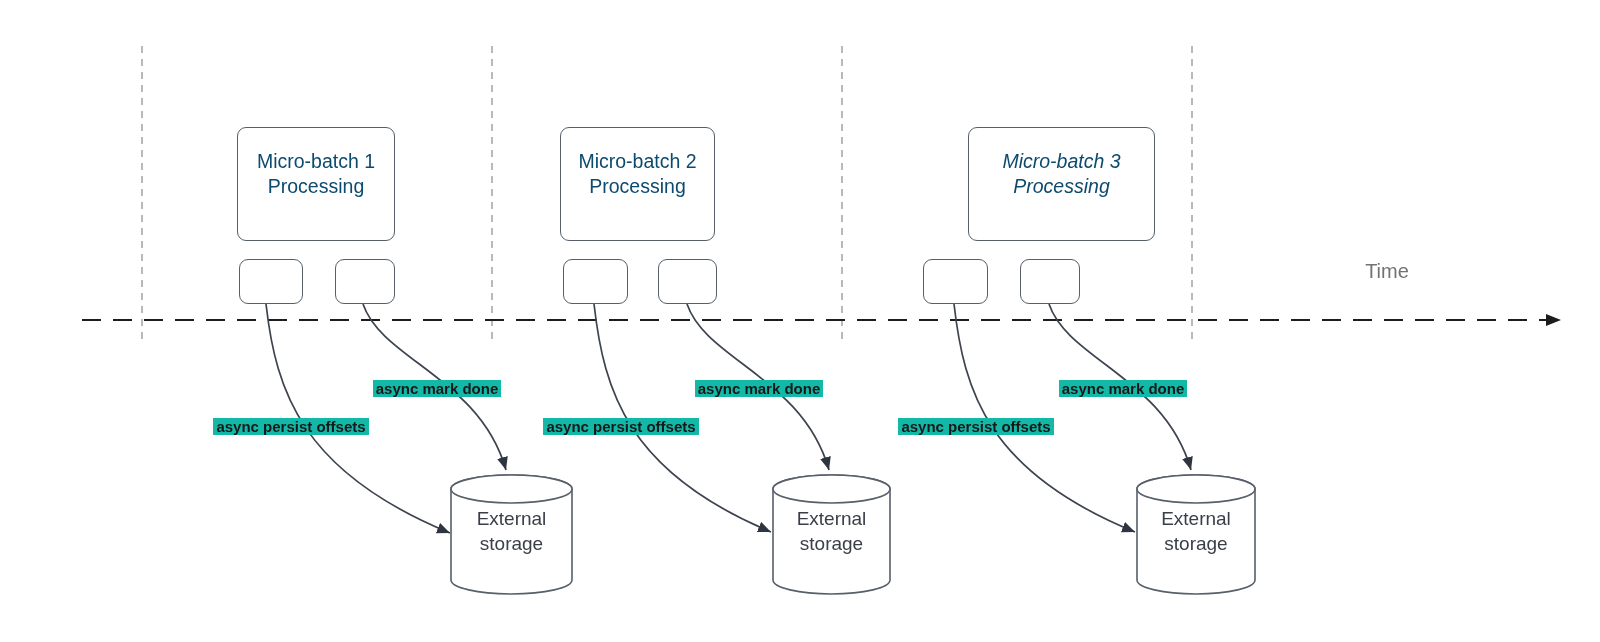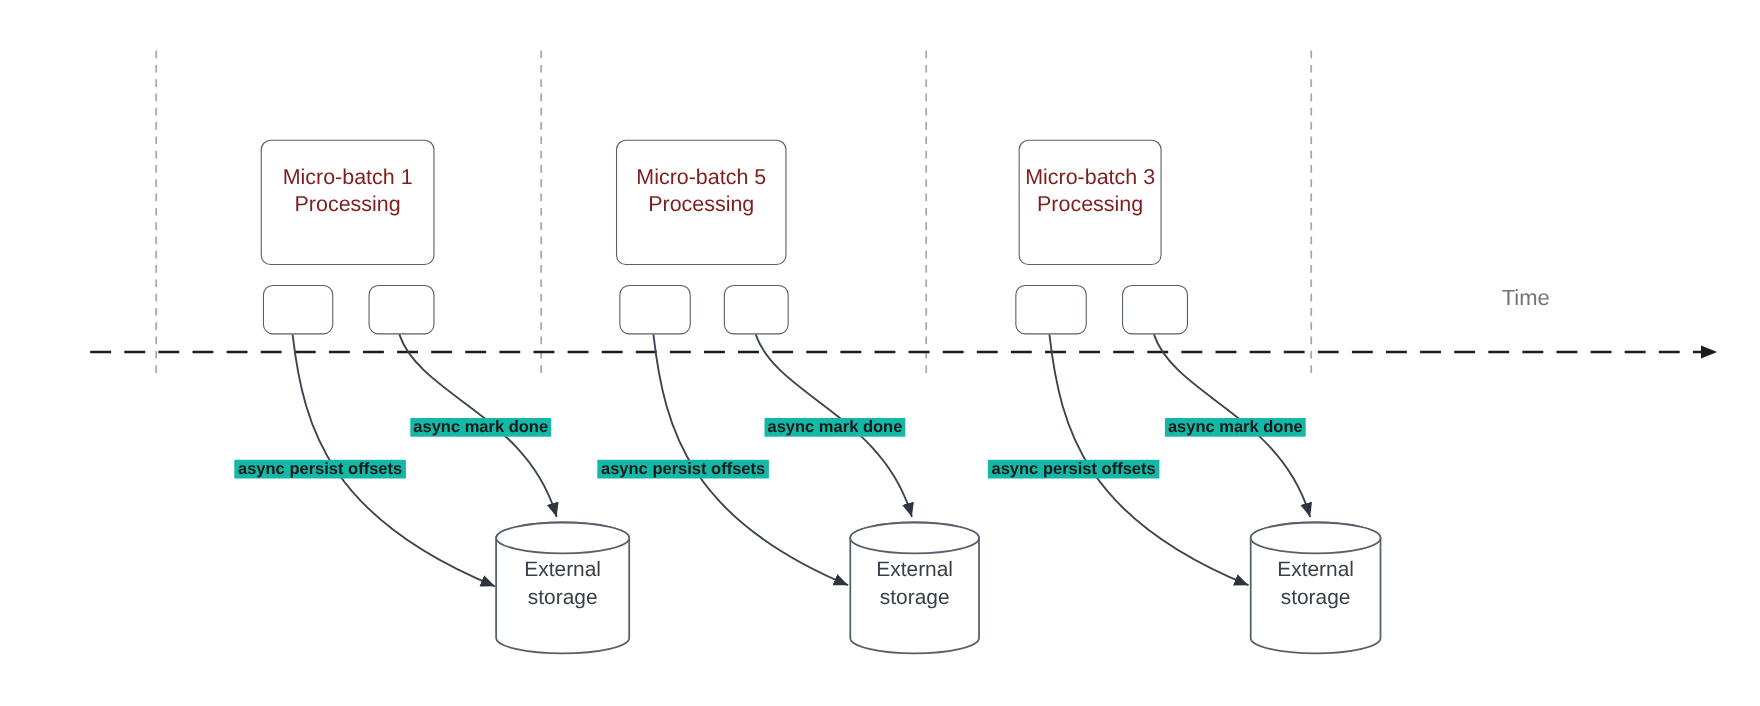--- a/index.html
+++ b/index.html
@@ -7,21 +7,21 @@
     position:relative; width:1600px; height:642px; background:#ffffff;
     font-family:"Liberation Sans", sans-serif; overflow:hidden;
   }
   .overlay { position:absolute; left:0; top:0; width:1600px; height:642px; }
   .shape-box {
     position:absolute; background:#ffffff; border:1.5px solid #575f6b;
     border-radius:9px; box-sizing:border-box;
   }
   .main-box {
     display:flex; flex-direction:column; align-items:center; justify-content:center;
-    padding-bottom:20px; color:#7f1d1d; font-size:19.5px; line-height:25px; text-align:center;
+    padding-bottom:20px; color:#0c4a6e; font-size:19.5px; line-height:25px; text-align:center;
   }
   .flow-label {
     position:absolute; text-align:center; font-size:15px; font-weight:bold;
     color:#17181a; white-space:nowrap;
   }
   .flow-label span { background:#14b8a6; padding:0 3px; }
   .storage-label {
     position:absolute; text-align:center; font-size:19px; line-height:25px;
     color:#3a3f47;
   }
@@ -82,34 +82,34 @@
   <div class="shape-box" style="left:335px;top:259px;width:60px;height:45px;"></div>
   <div class="flow-label" style="left:191px;top:418px;width:200px;">
     <span>async persist offsets</span>
   </div>
   <div class="flow-label" style="left:352px;top:380px;width:170px;">
     <span>async mark done</span>
   </div>
   <div class="storage-label" style="left:456px;top:506px;width:111px;">External storage</div>
 
   <div class="shape-box main-box" style="left:560px;top:127px;width:155px;height:114px;">
-    <span>Micro-batch 5</span>
+    <span>Micro-batch 2</span>
     <span>Processing</span>
   </div>
   <div class="shape-box" style="left:563px;top:259px;width:65px;height:45px;"></div>
   <div class="shape-box" style="left:658px;top:259px;width:59px;height:45px;"></div>
   <div class="flow-label" style="left:521px;top:418px;width:200px;">
     <span>async persist offsets</span>
   </div>
   <div class="flow-label" style="left:674px;top:380px;width:170px;">
     <span>async mark done</span>
   </div>
   <div class="storage-label" style="left:776px;top:506px;width:111px;">External storage</div>
 
-  <div class="shape-box main-box" style="left:926px;top:127px;width:130px;height:114px;">
+  <div class="shape-box main-box" style="left:968px;top:127px;width:187px;height:114px;font-style:italic;">
     <span>Micro-batch 3</span>
     <span>Processing</span>
   </div>
   <div class="shape-box" style="left:923px;top:259px;width:65px;height:45px;"></div>
   <div class="shape-box" style="left:1020px;top:259px;width:60px;height:45px;"></div>
   <div class="flow-label" style="left:876px;top:418px;width:200px;">
     <span>async persist offsets</span>
   </div>
   <div class="flow-label" style="left:1038px;top:380px;width:170px;">
     <span>async mark done</span>

